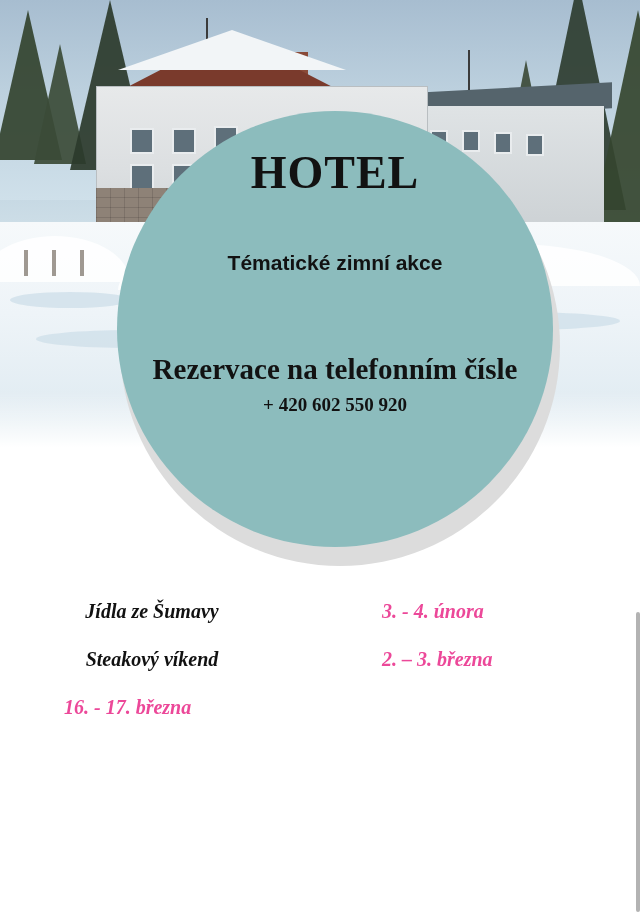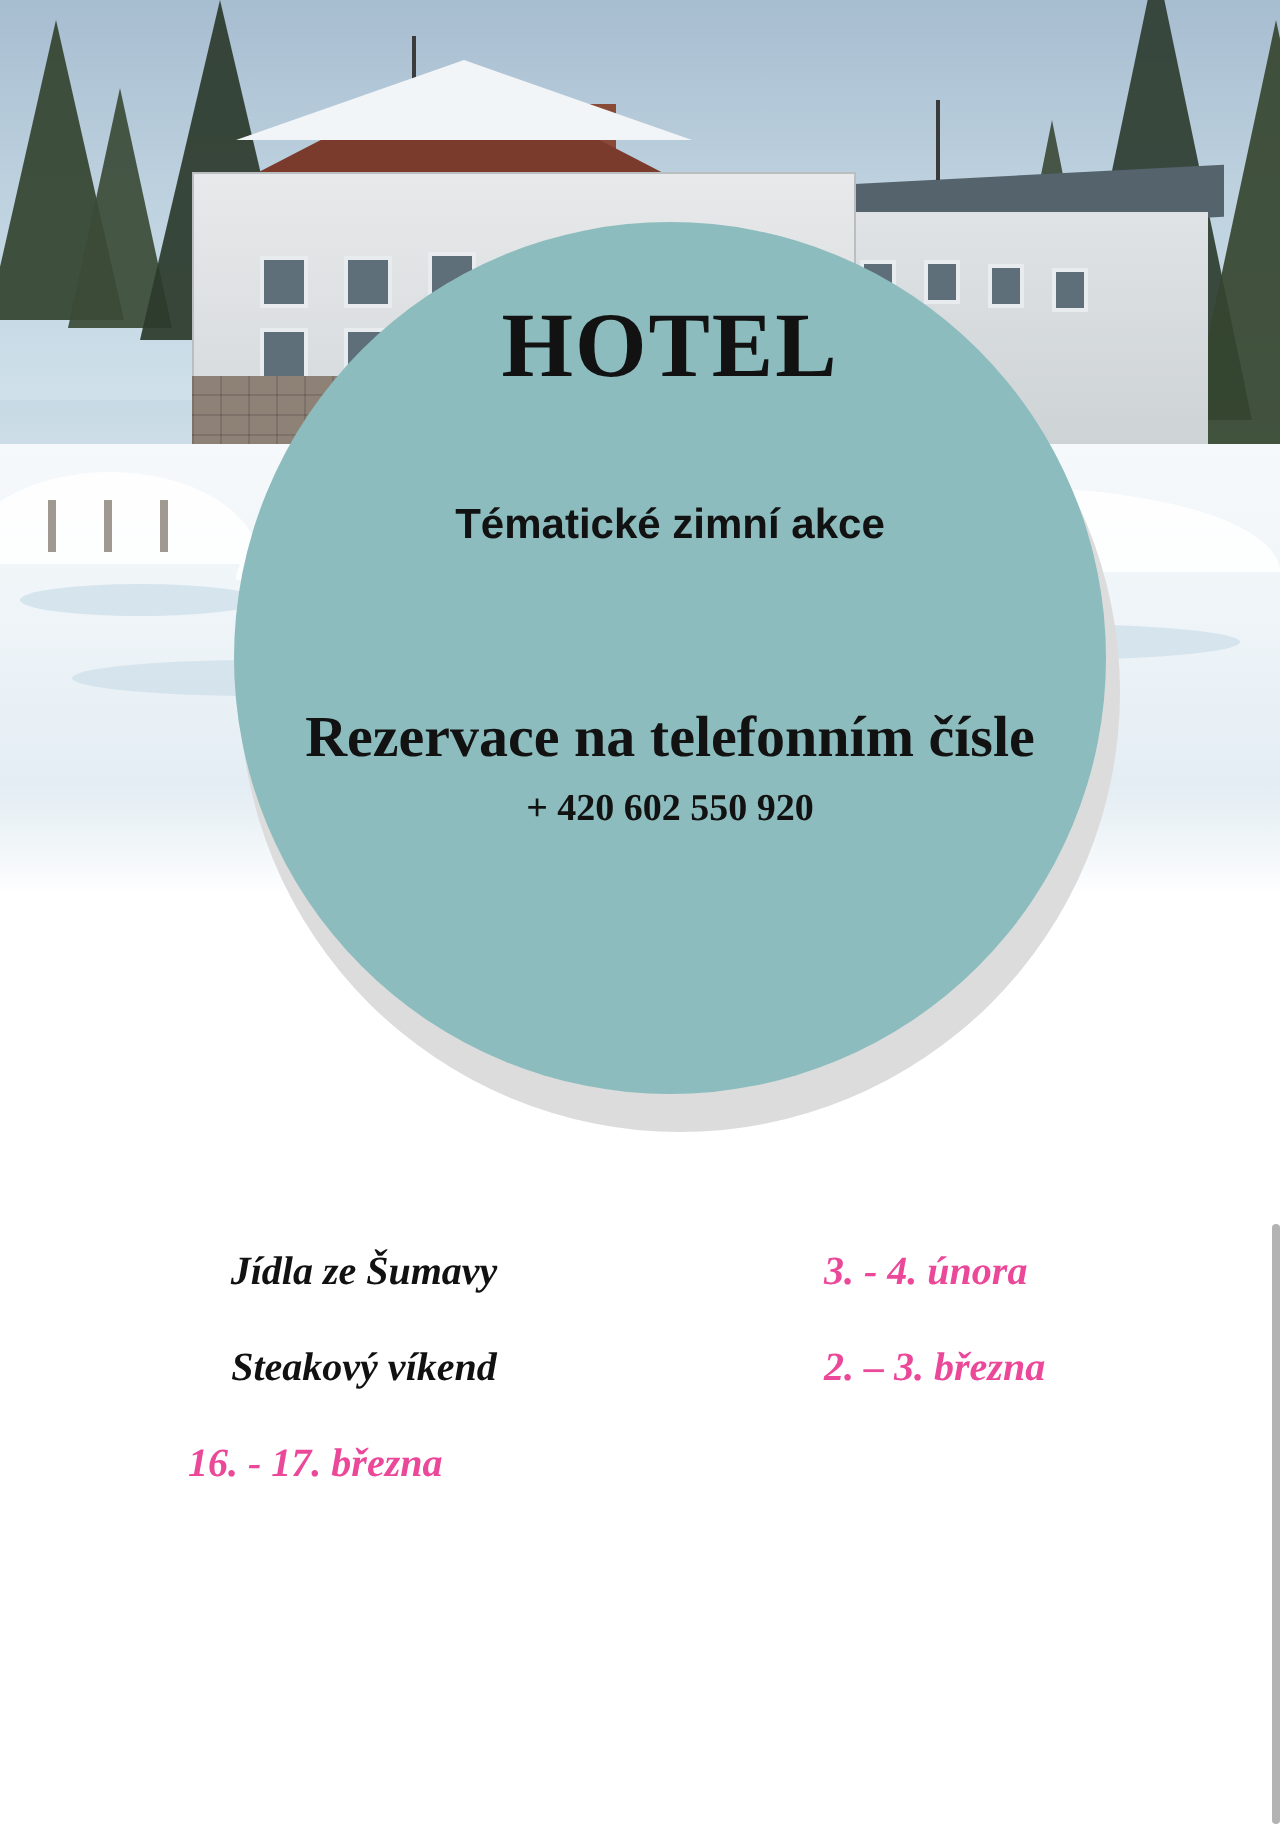--- a/index.html
+++ b/index.html
@@ -204,23 +204,22 @@
   }
 
   
   .events {
     position: absolute;
     left: 0; top: 600px;
     width: 640px;
   }
   .event-row {
     display: flex;
-    align-items: flex-end;
+    align-items: flex-start;
     height: 48px;
-    margin-left: 30px;
   }
   .event-name {
     width: 318px;
     text-align: center;
     font-size: 20px;
     font-style: italic;
     font-weight: bold;
     color: #111111;
     padding-right: 14px;
     box-sizing: border-box;

